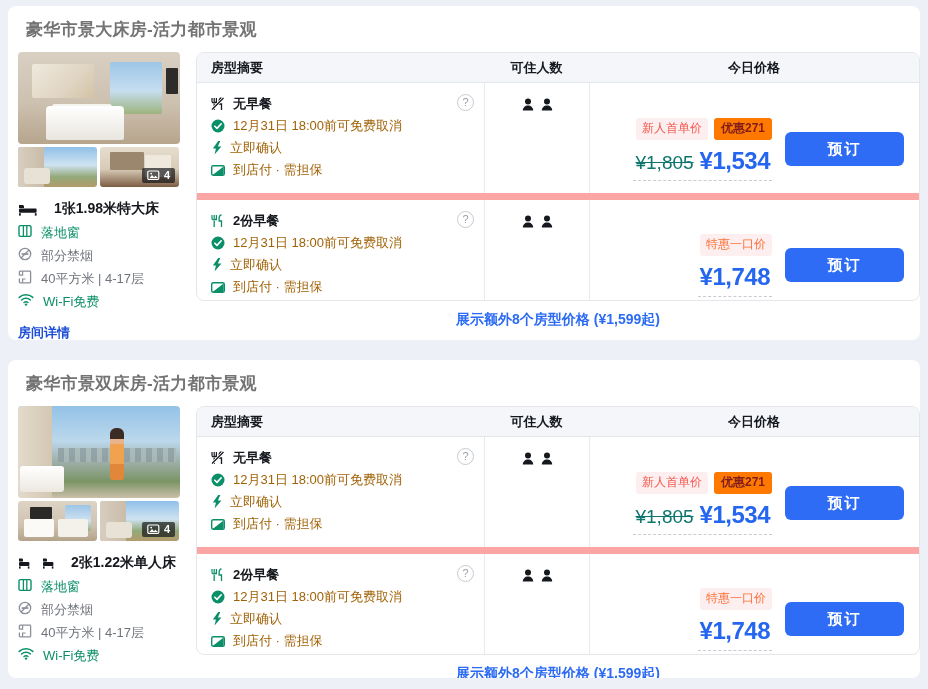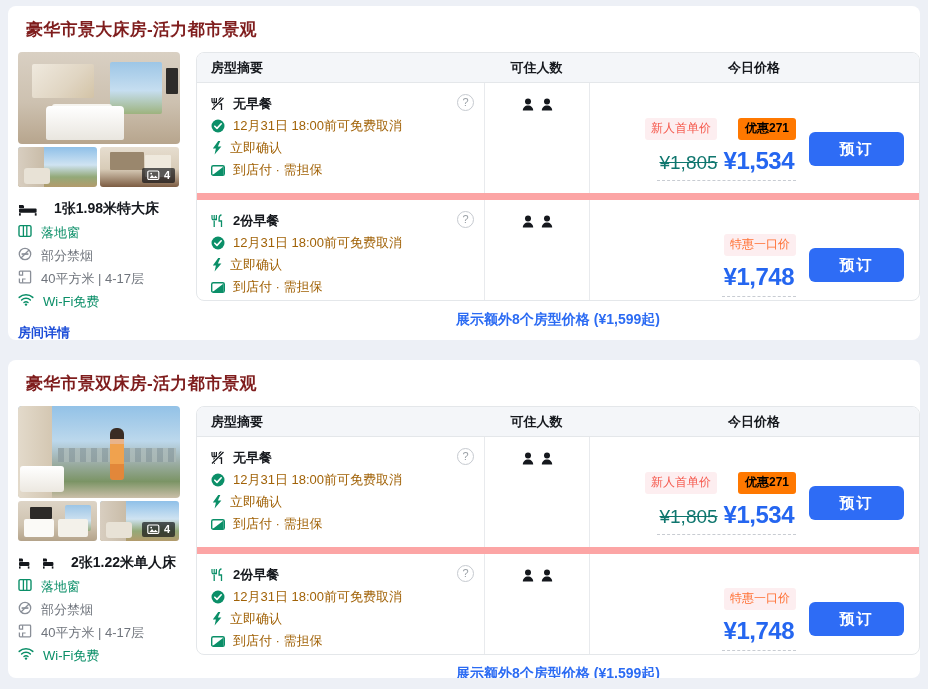--- a/index.html
+++ b/index.html
@@ -8,21 +8,21 @@
     background:#edf0f6;
     font-family:"Liberation Sans","DejaVu Sans",sans-serif;
     color:#15181d;
   }
   .card {
     width:912px; margin-left:8px; background:#fff; border-radius:8px;
     padding:12px 0 0 10px; overflow:hidden;
   }
   .card.first { margin-top:6px; height:334px; }
   .card.second { margin-top:20px; height:318px; }
-  .room-title { font-size:17px; font-weight:700; color:#7f1d1d; margin:0 0 11px 8px; letter-spacing:.3px; }
+  .room-title { font-size:17px; font-weight:700; color:#737373; margin:0 0 11px 8px; letter-spacing:.3px; }
   .cols { display:flex; }
   .leftcol { width:162px; flex-shrink:0; margin-right:16px; }
   .rightcol { flex:1; }
 
   
   .ph-main { width:162px; height:92px; border-radius:4px; position:relative; overflow:hidden; }
   .thumbs { display:flex; gap:3px; margin-top:3px; }
   .thumb { width:79px; height:40px; border-radius:3px; position:relative; overflow:hidden; }
   .photo-badge {
     position:absolute; right:4px; bottom:4px; background:rgba(10,12,16,.66);
@@ -70,28 +70,28 @@
   .rate-row.r1 { height:110px; }
   .rate-row.r2 { height:107px; }
   .cell-sum { position:relative; padding:10px 14px; }
   .line { display:flex; align-items:center; gap:8px; font-size:13px; height:22px; }
   .line.meal { font-weight:700; color:#15181d; }
   .line.green { color:#a16207; }
   .q-icon { position:absolute; top:11px; right:10px; width:17px; height:17px; border:1px solid #c6cad0; border-radius:50%; color:#9aa0a6; font-size:11px; line-height:15px; text-align:center; cursor:pointer; }
   .cell-occ { border-left:1px solid #e8eaed; display:flex; justify-content:center; align-items:flex-start; padding-top:15px; gap:7px; }
   .cell-price { border-left:1px solid #e8eaed; display:flex; align-items:center; justify-content:flex-end; padding:22px 15px 0 0; gap:13px; }
   .pcol { display:flex; flex-direction:column; align-items:flex-end; gap:7px; }
-  .badges { display:flex; align-items:center; gap:21px; }
+  .badges { display:flex; align-items:center; gap:6px; }
   .promo-label { background:#fdeef0; color:#f5584c; font-size:12px; padding:2px 6px 3px; border-radius:3px; }
   .promo-label.deal { color:#ff7033; }
-  .promo-pill { background:#ff7800; color:#000000; font-size:12px; font-weight:700; padding:2px 7px 3px; border-radius:3px; }
+  .promo-pill { background:#ff7800; color:#7f1d1d; font-size:12px; font-weight:700; padding:2px 7px 3px; border-radius:3px; }
   .prices { display:flex; align-items:baseline; gap:6px; border-bottom:1px dashed #c8ccd2; padding:0 2px 5px; }
   .orig { color:#0f766e; text-decoration:line-through; font-size:19px; }
   .cur { color:#2566f0; font-size:24px; font-weight:700; letter-spacing:-.5px; }
-  .book-btn { width:95px; height:34px; background:#2e6cf5; color:#fff; font-size:15px; font-weight:600; border:none; border-radius:6px; cursor:pointer; letter-spacing:2px; }
+  .book-btn { width:119px; height:34px; background:#2e6cf5; color:#fff; font-size:15px; font-weight:600; border:none; border-radius:6px; cursor:pointer; letter-spacing:2px; }
   .more-link { text-align:center; margin-top:10px; color:#2b6bf3; font-weight:700; font-size:14px; cursor:pointer; }
 
   .ico { flex-shrink:0; display:inline-flex; }
 </style>
 </head>
 <body>
 
 <svg width="0" height="0" style="position:absolute">
   <defs>
     <g id="i-nomeal">

